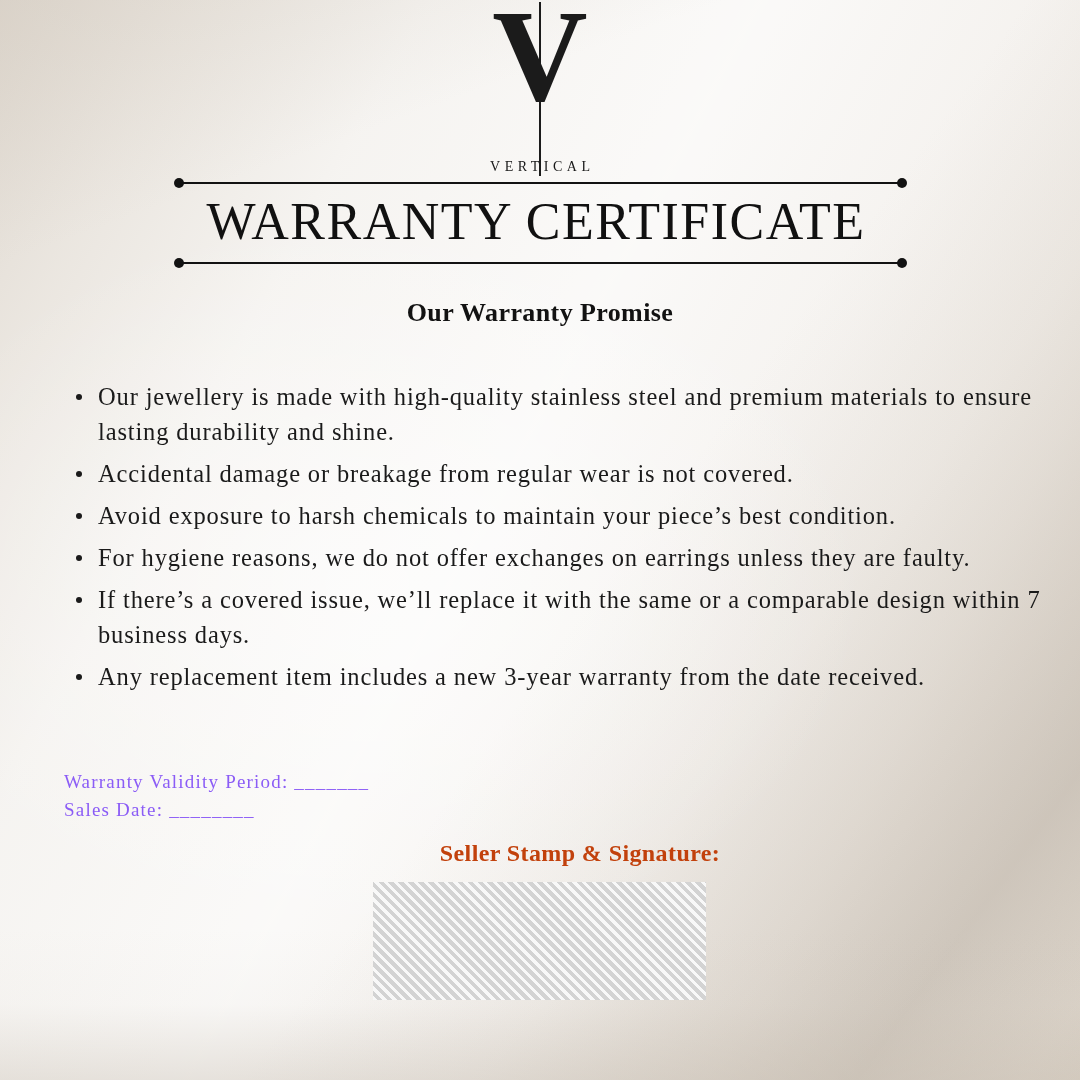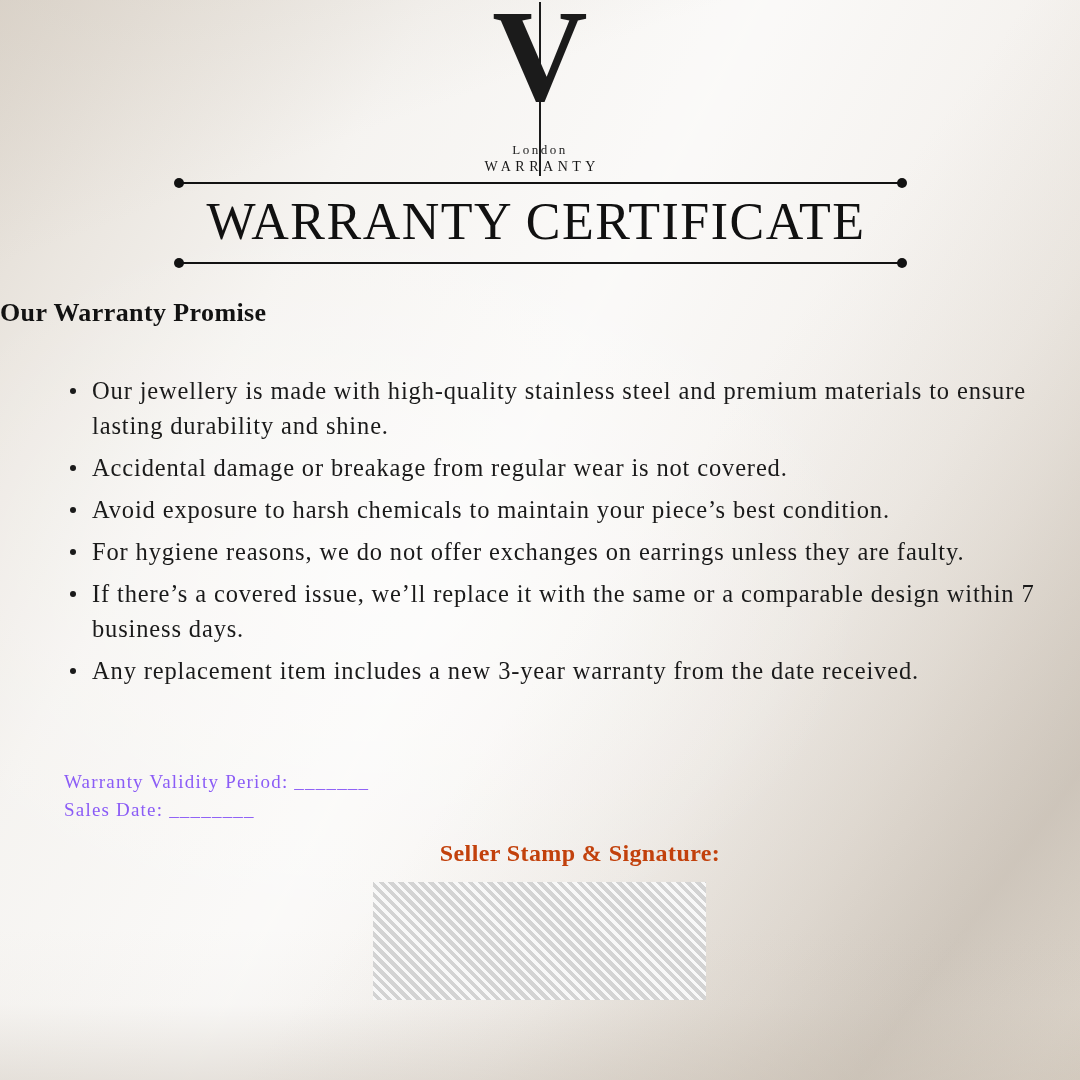--- a/index.html
+++ b/index.html
@@ -183,34 +183,35 @@
     line-height: 58px;
     letter-spacing: 1.5px;
     color: #111111;
   }
 
   .promise {
     position: absolute;
     top: 298px;
     left: 0;
     width: 1080px;
+    text-align: center;
     font-family: "Liberation Serif", serif;
     font-weight: 700;
     font-size: 26px;
     letter-spacing: 0.4px;
     color: #121212;
   }
 
   
   .terms {
     position: absolute;
     top: 367px;
     left: 58px;
     width: 985px;
-    margin: 6px;
+    margin: 12px;
     padding: 0;
     list-style: none;
   }
   .terms li {
     position: relative;
     padding-left: 28px;
     margin-bottom: 7px;
     font-family: "Liberation Serif", serif;
     font-size: 24.5px;
     line-height: 35px;
@@ -284,22 +285,21 @@
   <div class="wash wash-5"></div>
 
   <div class="content">
 
     <div class="logo">
       <div class="logo-v">
         <div class="stem"></div>
         <div class="glyph">V</div>
       </div>
     </div>
-    <div class="logo-sub">London</div>
-    <div class="logo-sub2">WARRANTY</div>
+    <div class="logo-sub2">VERTICAL</div>
 
     <div class="rule rule-top">
       <span class="dot left"></span>
       <span class="line"></span>
       <span class="dot right"></span>
     </div>
 
     <div class="cert-title">WARRANTY CERTIFICATE</div>
 
     <div class="rule rule-bottom">

